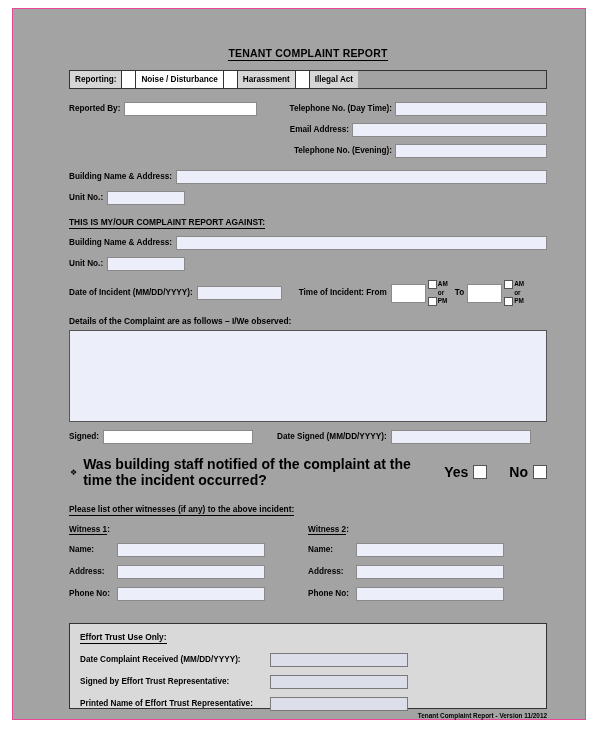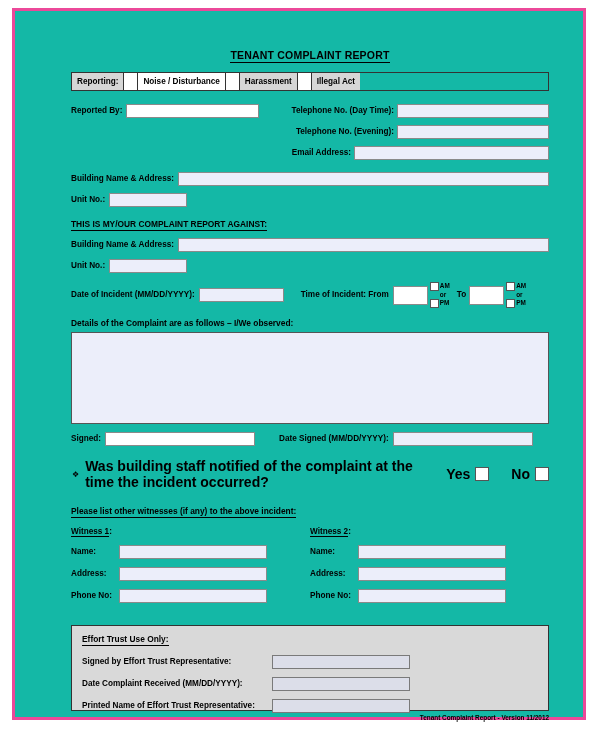--- a/index.html
+++ b/index.html
@@ -14,23 +14,23 @@
     color: #000000;
     position: relative;
     overflow: hidden;
   }
   .page {
     position: absolute;
     left: 12px;
     top: 8px;
     width: 574px;
     height: 712px;
-    border: 3px solid #ec4899;
-    box-sizing: border-box;
-    background: #14b8a6;
+    border: 1px solid #ec4899;
+    box-sizing: border-box;
+    background: #a3a3a3;
   }
   .sheet {
     position: absolute;
     left: 56px;
     top: 38px;
     width: 478px;
   }
 
   
   .title {
@@ -272,26 +272,26 @@
         <div class="lbl" style="margin-right:4px;">Reported By:</div>
         <div class="fld white" style="width:133px;"></div>
       </div>
 
       <div class="right-block">
         <div class="rb-row">
           <div class="lbl">Telephone No. (Day Time):</div>
           <div class="fld" style="width:152px;"></div>
         </div>
         <div class="rb-row">
+          <div class="lbl">Email Address:</div>
+          <div class="fld" style="width:195px;"></div>
+        </div>
+        <div class="rb-row">
           <div class="lbl">Telephone No. (Evening):</div>
           <div class="fld" style="width:152px;"></div>
-        </div>
-        <div class="rb-row">
-          <div class="lbl">Email Address:</div>
-          <div class="fld" style="width:195px;"></div>
         </div>
       </div>
     </div>
 
     <div class="row">
       <div class="lbl" style="margin-right:4px;">Building Name &amp; Address:</div>
       <div class="fld" style="flex:1;"></div>
     </div>
     <div class="row">
       <div class="lbl" style="margin-right:4px;">Unit No.:</div>
@@ -403,25 +403,25 @@
           <div class="fld" style="width:148px;"></div>
         </div>
       </div>
     </div>
 
     <div class="effort">
       <div class="effort-title">
         <span>Effort Trust Use Only:</span>
       </div>
       <div class="effort-row">
+        <div class="lbl">Date Complaint Received (MM/DD/YYYY):</div>
+        <div class="effort-fld"></div>
+      </div>
+      <div class="effort-row">
         <div class="lbl">Signed by Effort Trust Representative:</div>
-        <div class="effort-fld"></div>
-      </div>
-      <div class="effort-row">
-        <div class="lbl">Date Complaint Received (MM/DD/YYYY):</div>
         <div class="effort-fld"></div>
       </div>
       <div class="effort-row" style="margin-bottom:0;">
         <div class="lbl">Printed Name of Effort Trust Representative:</div>
         <div class="effort-fld"></div>
       </div>
     </div>
 
     <div class="footer">Tenant Complaint Report - Version 11/2012</div>
 

